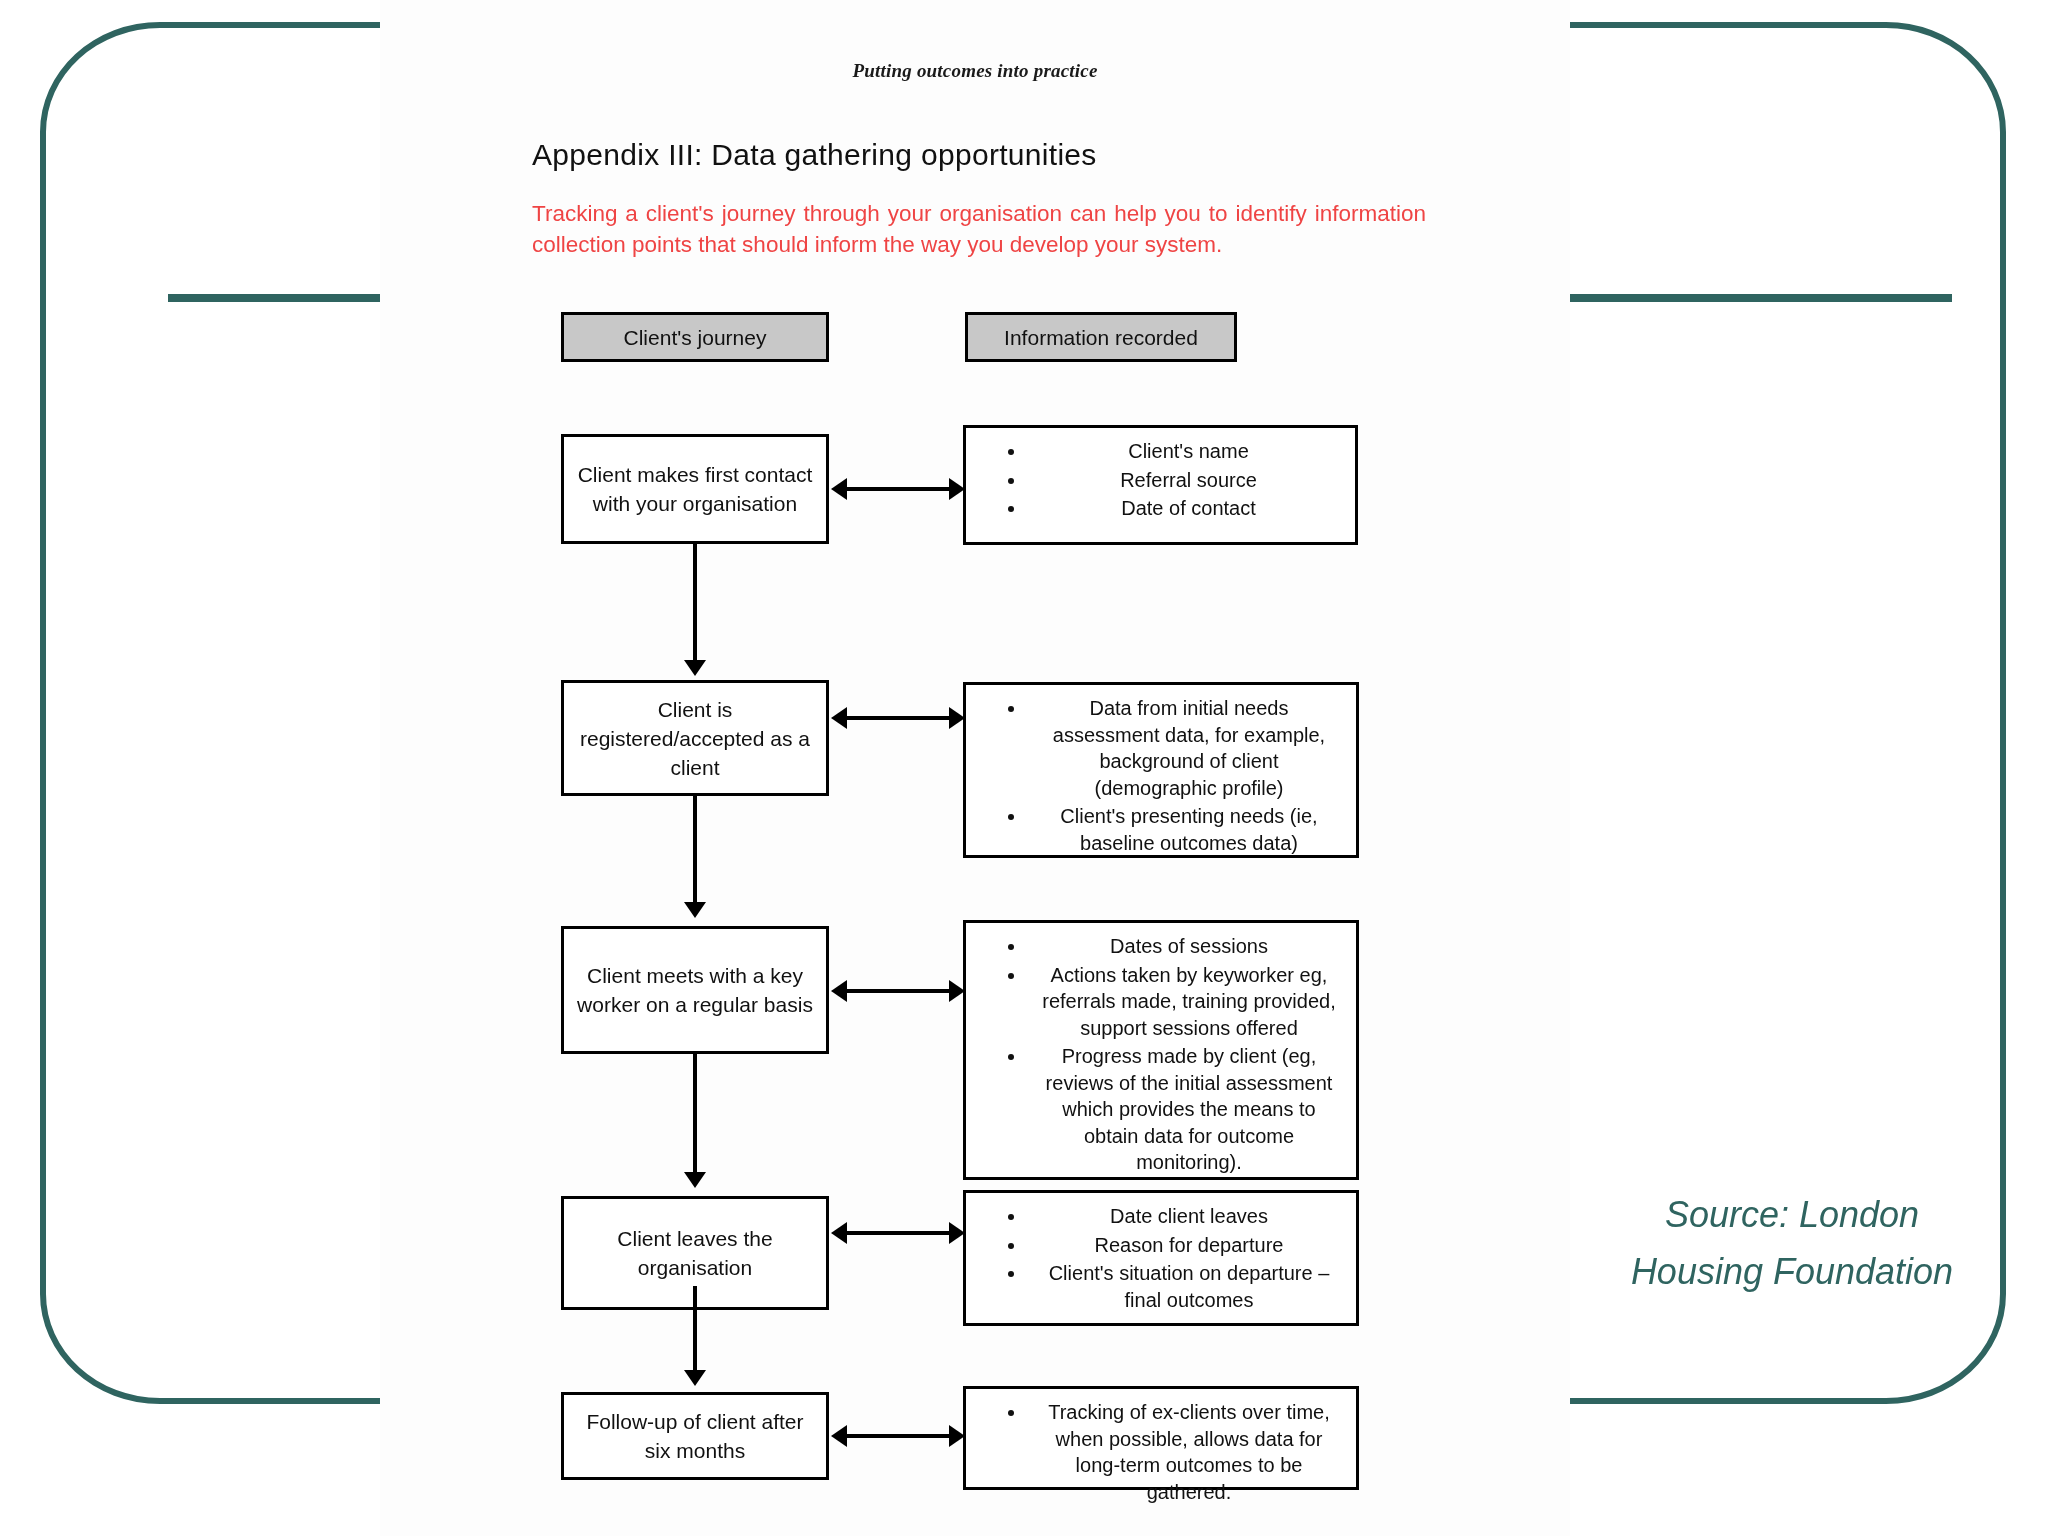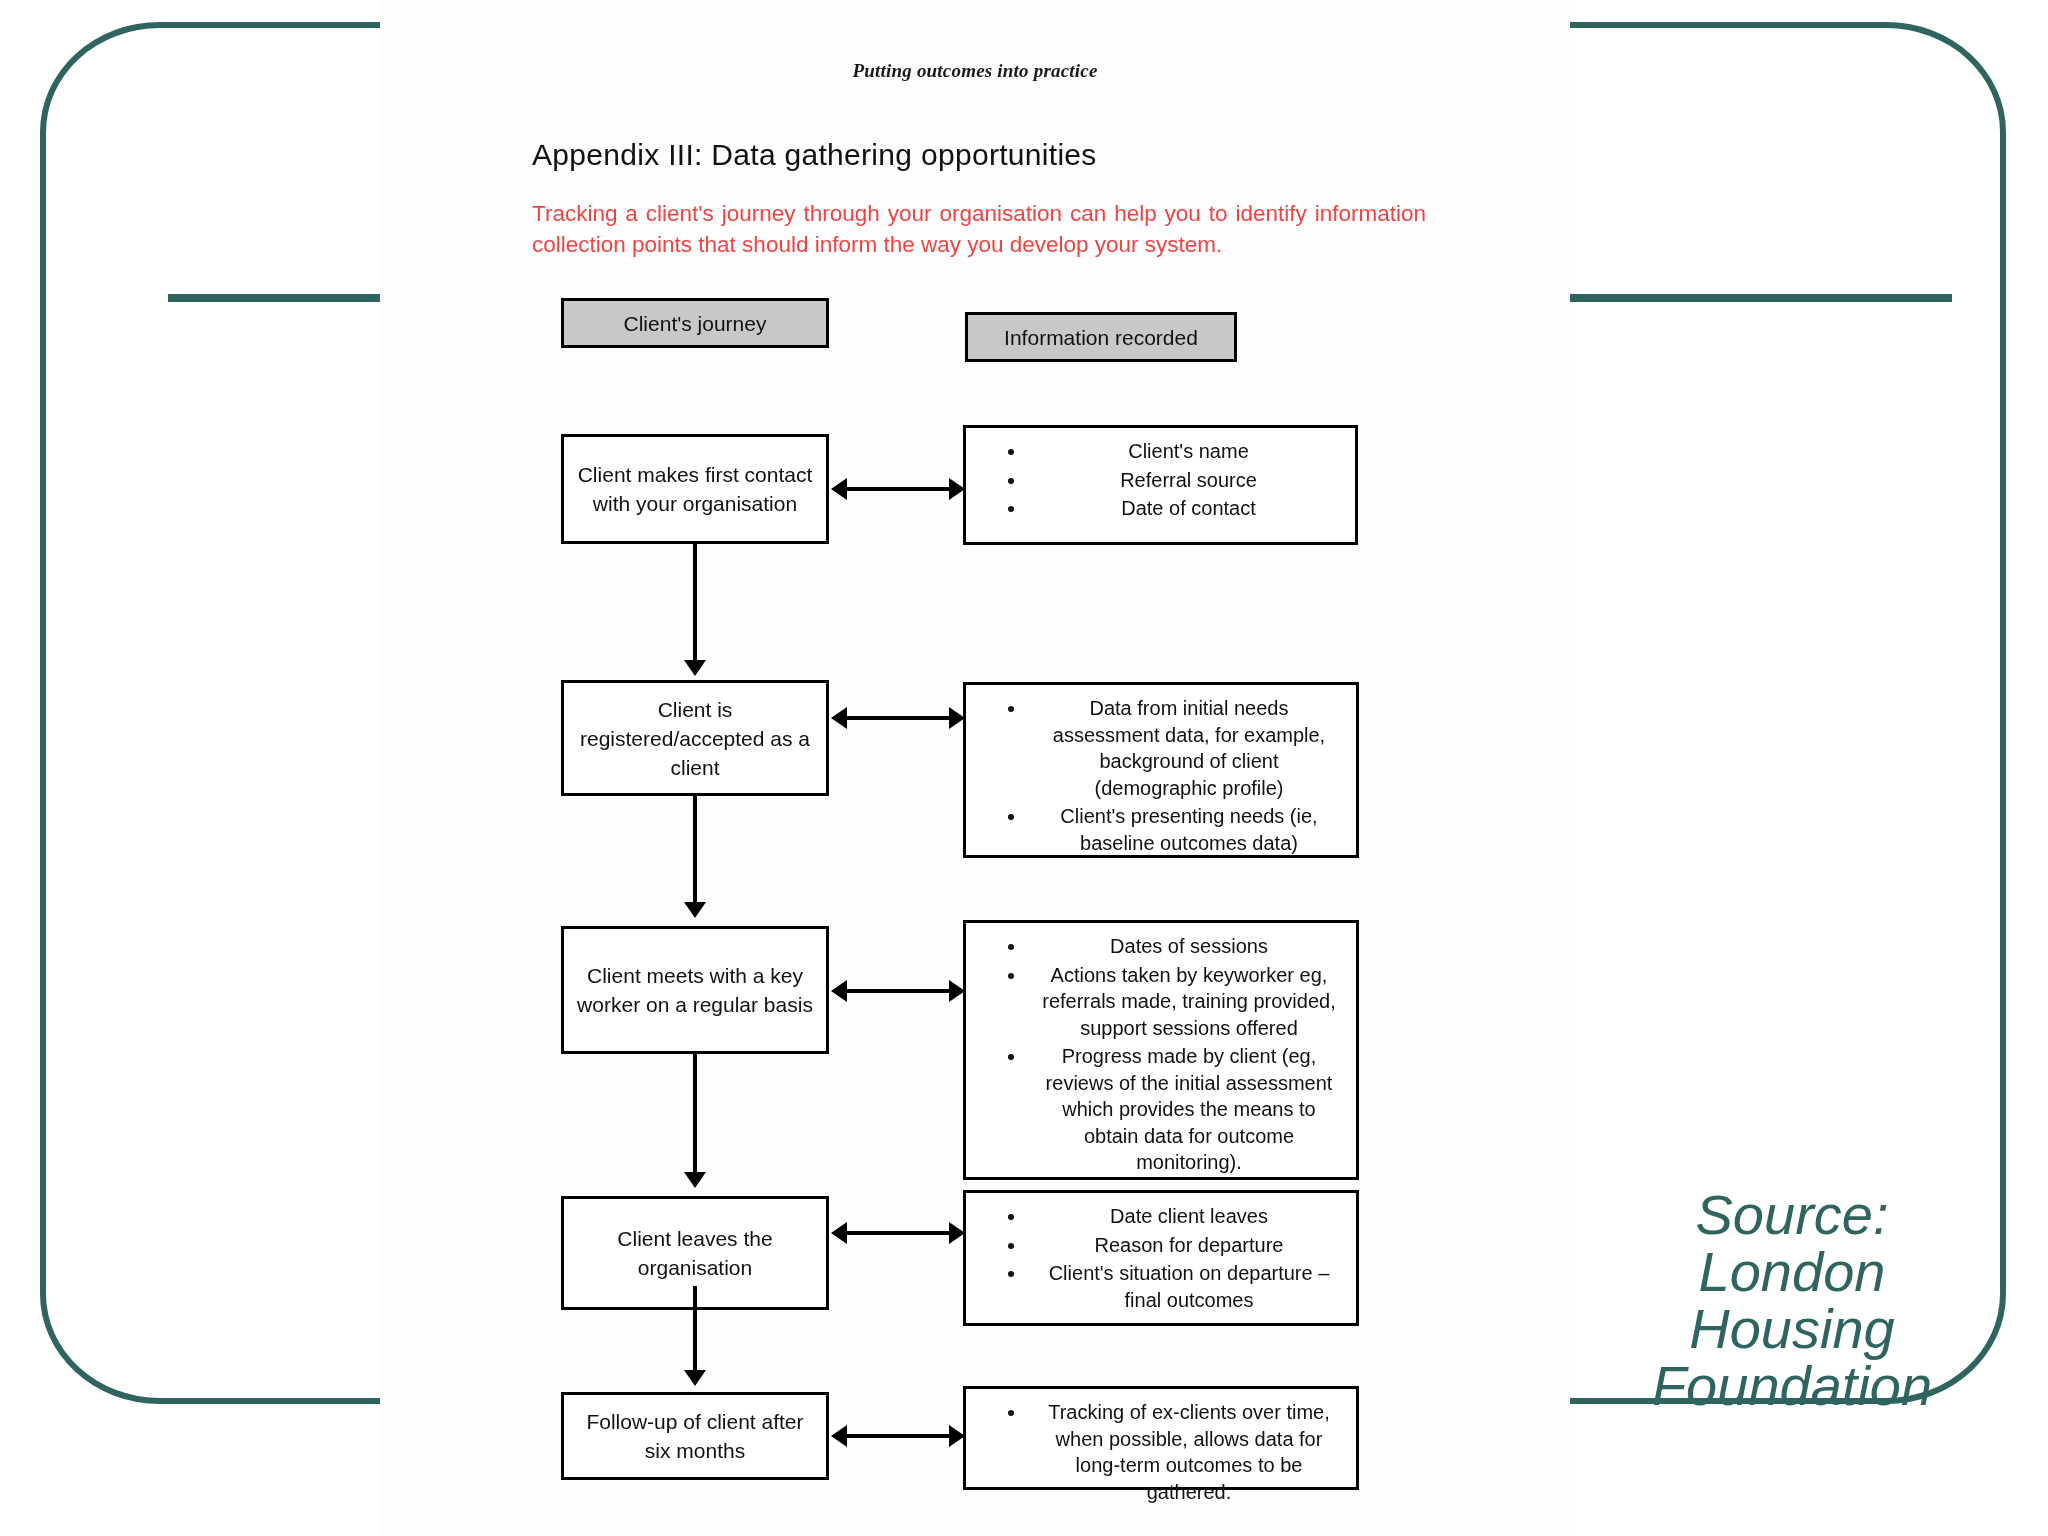--- a/index.html
+++ b/index.html
@@ -93,21 +93,21 @@
     position: absolute;
     background: #c8c8c8;
     border: 3px solid #000;
     box-sizing: border-box;
     text-align: center;
     font-size: 21px;
     color: #111;
     line-height: 46px;
     height: 50px;
   }
-  #header-journey { left: 181px; top: 298px; width: 268px; }
+  #header-journey { left: 181px; top: 312px; width: 268px; }
   #header-info    { left: 585px; top: 312px; width: 272px; }
 
   .stage-box {
     position: absolute;
     border: 3px solid #000;
     background: #fff;
     box-sizing: border-box;
     display: flex;
     align-items: center;
     justify-content: center;
@@ -190,21 +190,21 @@
 
   
   #source-caption {
     position: absolute;
     left: 1596px;
     top: 1186px;
     width: 392px;
     text-align: center;
     font-family: "Liberation Sans", sans-serif;
     font-style: italic;
-    font-size: 56px;
+    font-size: 36px;
     line-height: 57px;
     color: #2f6460;
   }
 </style>
 </head>
 <body>
 
 <div id="slide-frame"></div>
 <div class="frame-rule" id="frame-rule-left"></div>
 <div class="frame-rule" id="frame-rule-right"></div>

